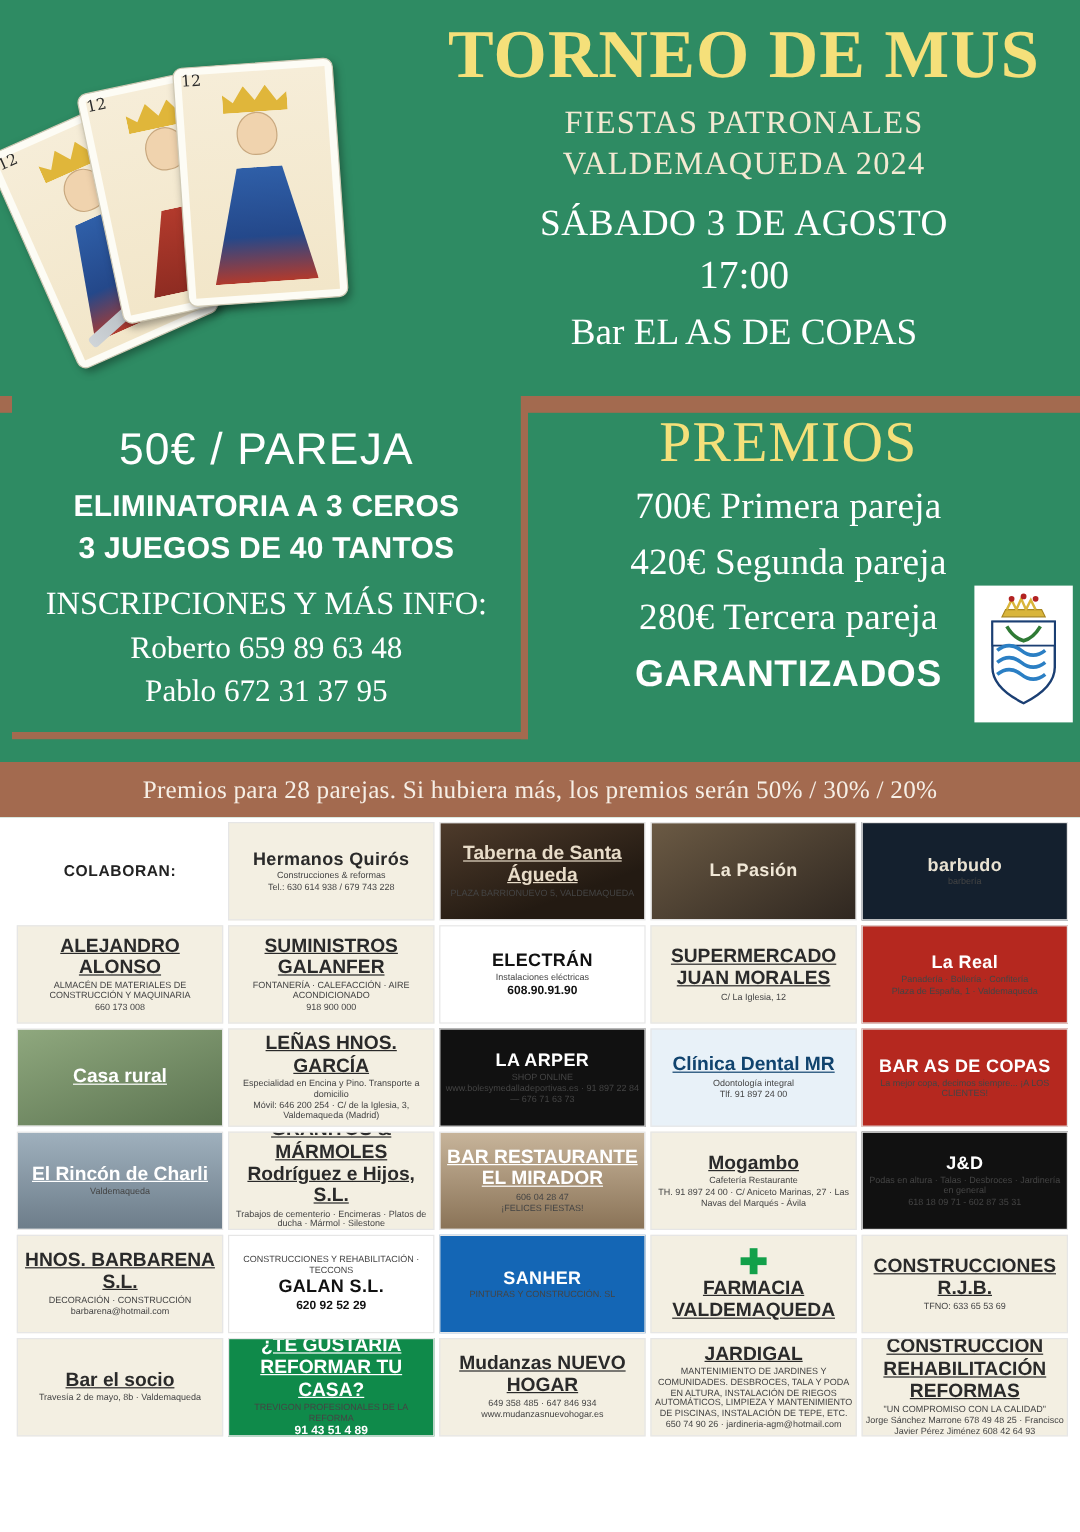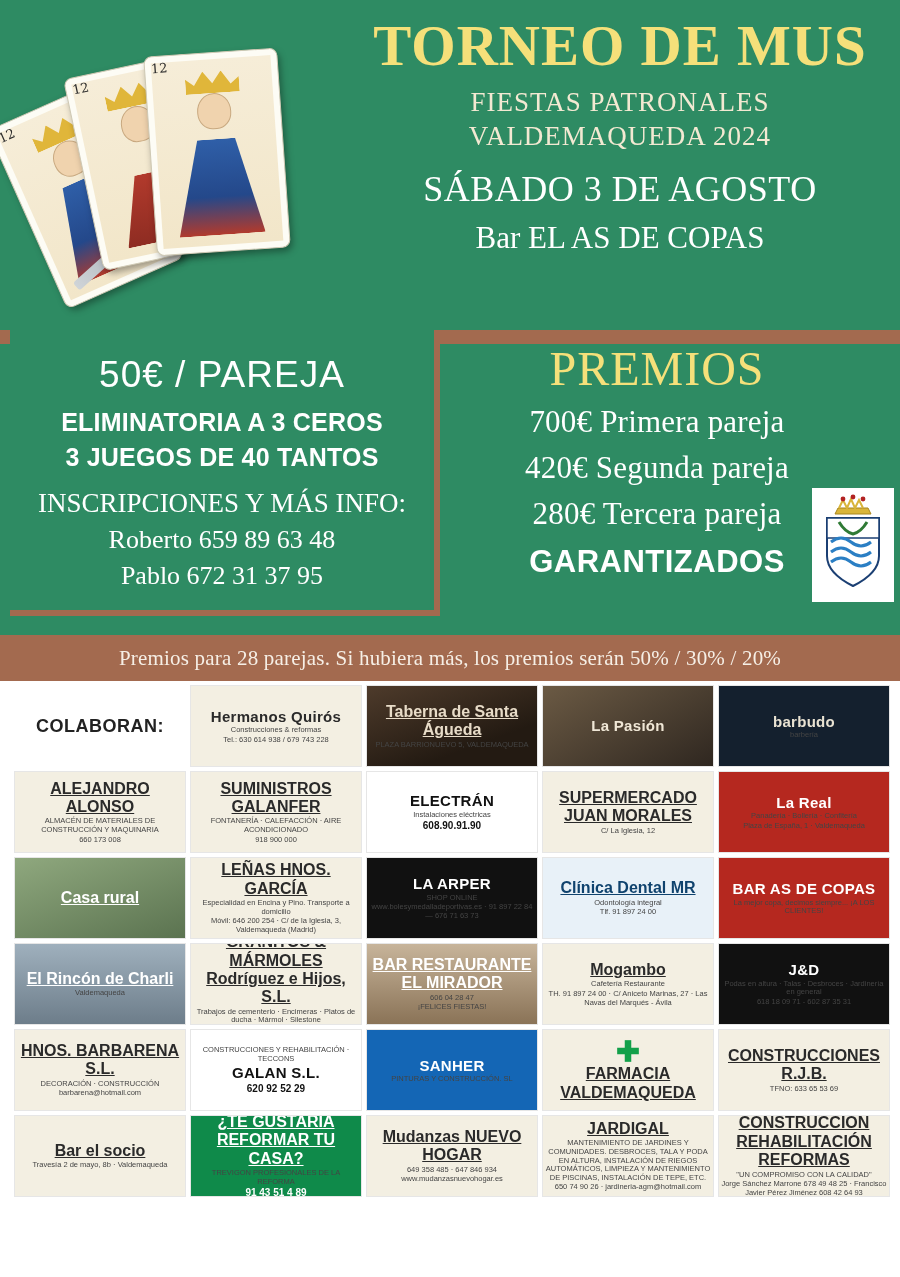--- a/index.html
+++ b/index.html
@@ -122,21 +122,21 @@
   }
   .sub1, .sub2 {
     color: #f3e9d2;
     font-size: 27px;
     letter-spacing: 1px;
     line-height: 1.25;
   }
   .sub1 { margin-top: 12px; }
   .date {
     color: #ffffff;
-    font-size: 36px;
+    font-size: 31px;
     margin-top: 14px;
     letter-spacing: 0.5px;
   }
   .time {
     color: #ffffff;
     font-size: 33px;
     margin-top: 8px;
   }
   .venue {
     color: #ffffff;
@@ -265,21 +265,21 @@
   }
   .cell .big {
     font-weight: bold;
     font-size: 15px;
     letter-spacing: 0.3px;
   }
   .cell .mid2 { font-weight: bold; font-size: 16px; text-decoration: underline; }
   .cell .sm { font-size: 7.5px; color: #444; }
   .cell-colaboran {
     font-weight: bold;
-    font-size: 18px;
+    font-size: 13px;
     letter-spacing: 0.5px;
     border: none;
   }
   .c-dark { background: #14202e; color: #e9e2d2; }
   .c-dark .big { color: #e9e2d2; }
   .c-photo1 { background: linear-gradient(160deg,#4e3b2b,#231a12 70%); color:#e8dcc8; }
   .c-photo2 { background: linear-gradient(150deg,#6b5a44,#2f2720); color:#f0e7d6; }
   .c-photo3 { background: linear-gradient(160deg,#8fa87e,#5b7350); color:#ffffff; }
   .c-photo4 { background: linear-gradient(180deg,#9fb0bd,#6d7d8a); color:#ffffff; }
   .c-photo5 { background: linear-gradient(180deg,#c7b49a,#8a7357); color:#ffffff; }
@@ -326,20 +326,21 @@
         </div>
       <span class="pip" style="left:6px;top:4px;">12</span>
     </div>
   </div>
 
   <div class="title-block">
     <div class="main-title">TORNEO DE MUS</div>
     <div class="sub1">FIESTAS PATRONALES</div>
     <div class="sub2">VALDEMAQUEDA 2024</div>
     <div class="date">SÁBADO 3 DE AGOSTO</div>
+    <div class="time">17:00</div>
     <div class="venue">Bar EL AS DE COPAS</div>
   </div>
 </div>
 
 <div class="mid">
   <div class="brown-bar-top"></div>
 
   <div class="left-panel">
     <div class="price">50€ / PAREJA</div>
     <div class="rule">ELIMINATORIA A 3 CEROS</div>

